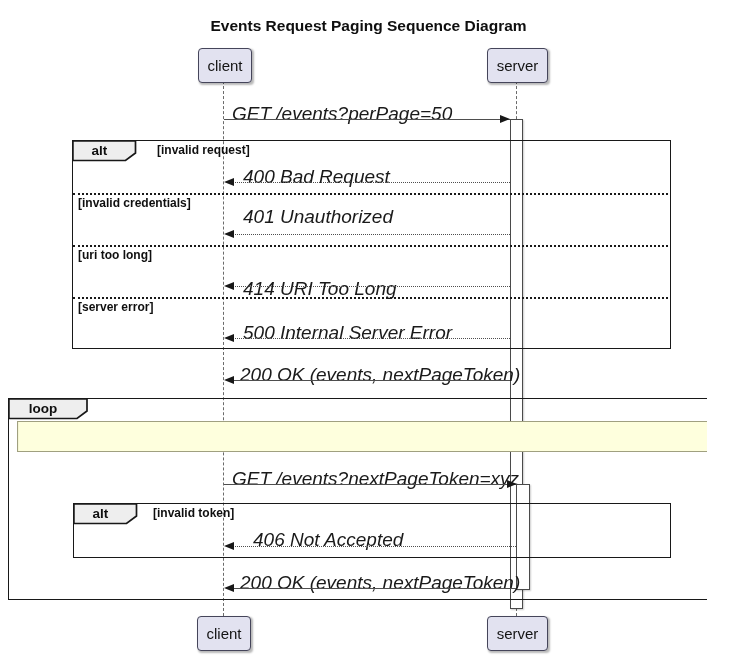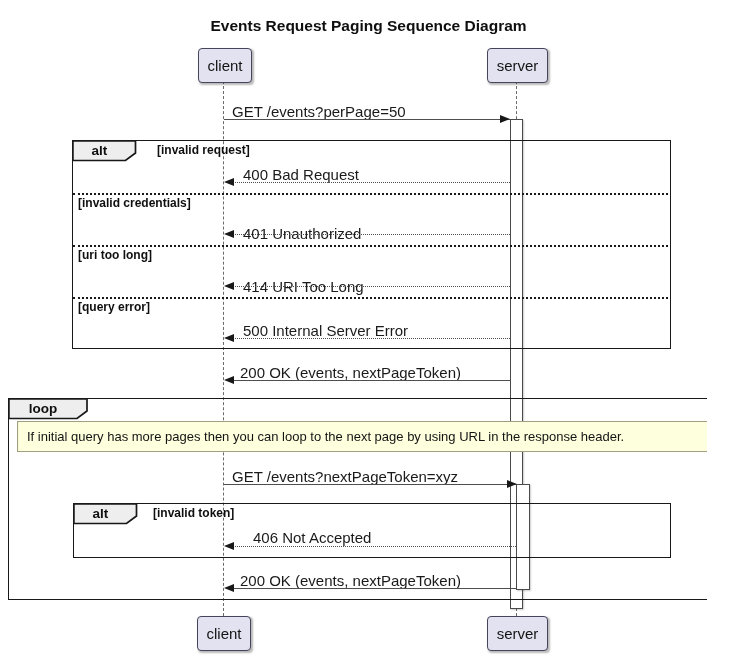--- a/index.html
+++ b/index.html
@@ -16,21 +16,21 @@
     border-radius:4px;display:flex;align-items:center;justify-content:center;
     font-size:15px;color:#141414;box-shadow:1.5px 1.5px 2px rgba(0,0,0,0.28);
   }
   .lifeline{position:absolute;width:0;border-left:1px dashed #6b6b6b;}
   .activation{position:absolute;background:#ffffff;border:1.3px solid #4a4a4a;box-shadow:1px 1px 1.5px rgba(0,0,0,0.2);}
   .fragment{position:absolute;border:1.8px solid #181818;background:transparent;}
   .frag-op-svg{position:absolute;}
   .frag-op-label{position:absolute;font-size:13.5px;font-weight:bold;text-align:center;color:#0f0f0f;}
   .guard{position:absolute;font-size:12px;font-weight:bold;color:#0f0f0f;white-space:nowrap;}
   .divider{position:absolute;height:0;border-top:2px dotted #181818;}
-  .msg-label{position:absolute;font-size:15px;color:#1a1a1a;white-space:nowrap;}
+  .msg-label{position:absolute;font-size:19px;color:#1a1a1a;white-space:nowrap;font-style:italic;}
   .msg-line{position:absolute;height:0;border-top:1.3px solid #4e4e4e;}
   .msg-line.dotted{border-top:1.6px dotted #4e4e4e;}
   .arrow{position:absolute;width:0;height:0;border-top:4.5px solid transparent;border-bottom:4.5px solid transparent;}
   .arrow.right{border-left:10px solid #181818;}
   .arrow.left{border-right:10px solid #181818;}
   .note-text{position:absolute;font-size:13px;color:#141414;white-space:nowrap;}
 </style>
 </head>
 <body>
 
@@ -56,33 +56,32 @@
     <path d="M0.9,0.9 H63.5 V13 L53.5,20.5 H0.9 Z" fill="#EEEEEE" stroke="#181818" stroke-width="1.7"></path>
   </svg>
   <div class="frag-op-label" style="left:74px;top:143px;width:51px">alt</div>
   <div class="guard" style="left:157px;top:143px">[invalid request]</div>
 
   <div class="divider" style="left:73px;top:193px;width:595px"></div>
   <div class="guard" style="left:78px;top:196px">[invalid credentials]</div>
   <div class="divider" style="left:73px;top:245px;width:595px"></div>
   <div class="guard" style="left:78px;top:248px">[uri too long]</div>
   <div class="divider" style="left:73px;top:297px;width:595px"></div>
-  <div class="guard" style="left:78px;top:300px">[query error]</div>
+  <div class="guard" style="left:78px;top:300px">[server error]</div>
 
   <div class="fragment" style="left:8px;top:398px;width:721px;height:200px"></div>
   <svg class="frag-op-svg" style="left:8px;top:398px" width="82" height="22">
     <path d="M0.9,0.9 H79 V13 L69,20.5 H0.9 Z" fill="#EEEEEE" stroke="#181818" stroke-width="1.7"></path>
   </svg>
   <div class="frag-op-label" style="left:10px;top:401px;width:66px">loop</div>
 
   <svg class="frag-op-svg" style="left:17px;top:421px" width="708" height="32">
     <path d="M0.5,0.5 H693 L706.5,13 V30.5 H0.5 Z" fill="#FEFFDD" stroke="#A0A080" stroke-width="1.2"></path>
     <path d="M693,0.5 V13 H706.5" fill="none" stroke="#A0A080" stroke-width="1.2"></path>
   </svg>
-  <div class="note-text" style="left:27px;top:429px">If initial query has more pages then you can loop to the next page by using URL in the response header.</div>
 
   <div class="fragment" style="left:73px;top:503px;width:596px;height:53px"></div>
   <svg class="frag-op-svg" style="left:73px;top:503px" width="66" height="22">
     <path d="M0.9,0.9 H63.5 V13 L53.5,20.5 H0.9 Z" fill="#EEEEEE" stroke="#181818" stroke-width="1.7"></path>
   </svg>
   <div class="frag-op-label" style="left:75px;top:506px;width:51px">alt</div>
   <div class="guard" style="left:153px;top:506px">[invalid token]</div>
 
   <div>
     <div class="msg-label" style="left:232px;top:103px">GET /events?perPage=50</div>
@@ -90,21 +89,21 @@
     <div class="arrow right" style="left:500px;top:115px"></div>
   </div>
 
   <div>
     <div class="msg-label" style="left:243px;top:166px">400 Bad Request</div>
     <div class="msg-line dotted" style="left:230px;top:182px;width:280px"></div>
     <div class="arrow left" style="left:224px;top:178px"></div>
   </div>
 
   <div>
-    <div class="msg-label" style="left:243px;top:225px">401 Unauthorized</div>
+    <div class="msg-label" style="left:243px;top:206px">401 Unauthorized</div>
     <div class="msg-line dotted" style="left:230px;top:234px;width:280px"></div>
     <div class="arrow left" style="left:224px;top:230px"></div>
   </div>
 
   <div>
     <div class="msg-label" style="left:243px;top:278px">414 URI Too Long</div>
     <div class="msg-line dotted" style="left:230px;top:286px;width:280px"></div>
     <div class="arrow left" style="left:224px;top:282px"></div>
   </div>
 

